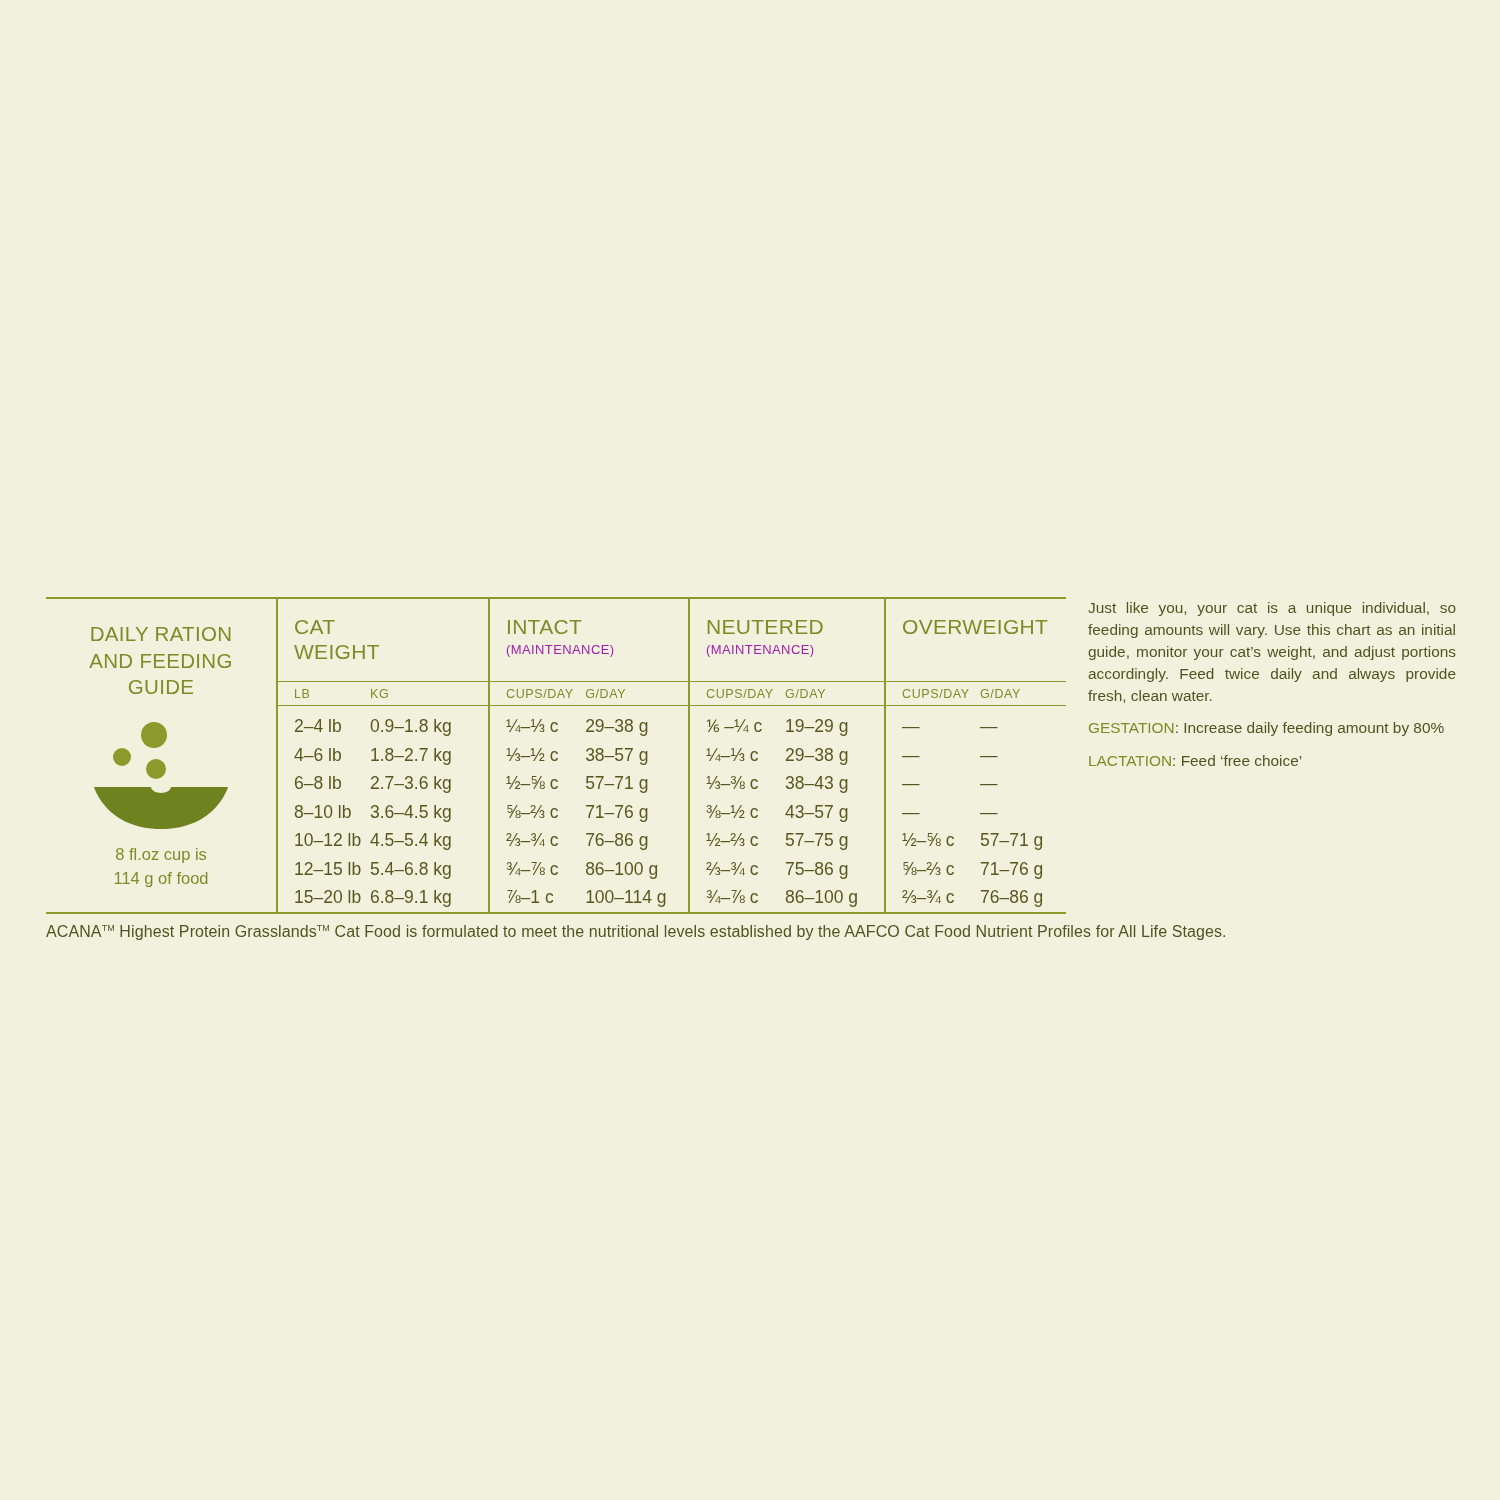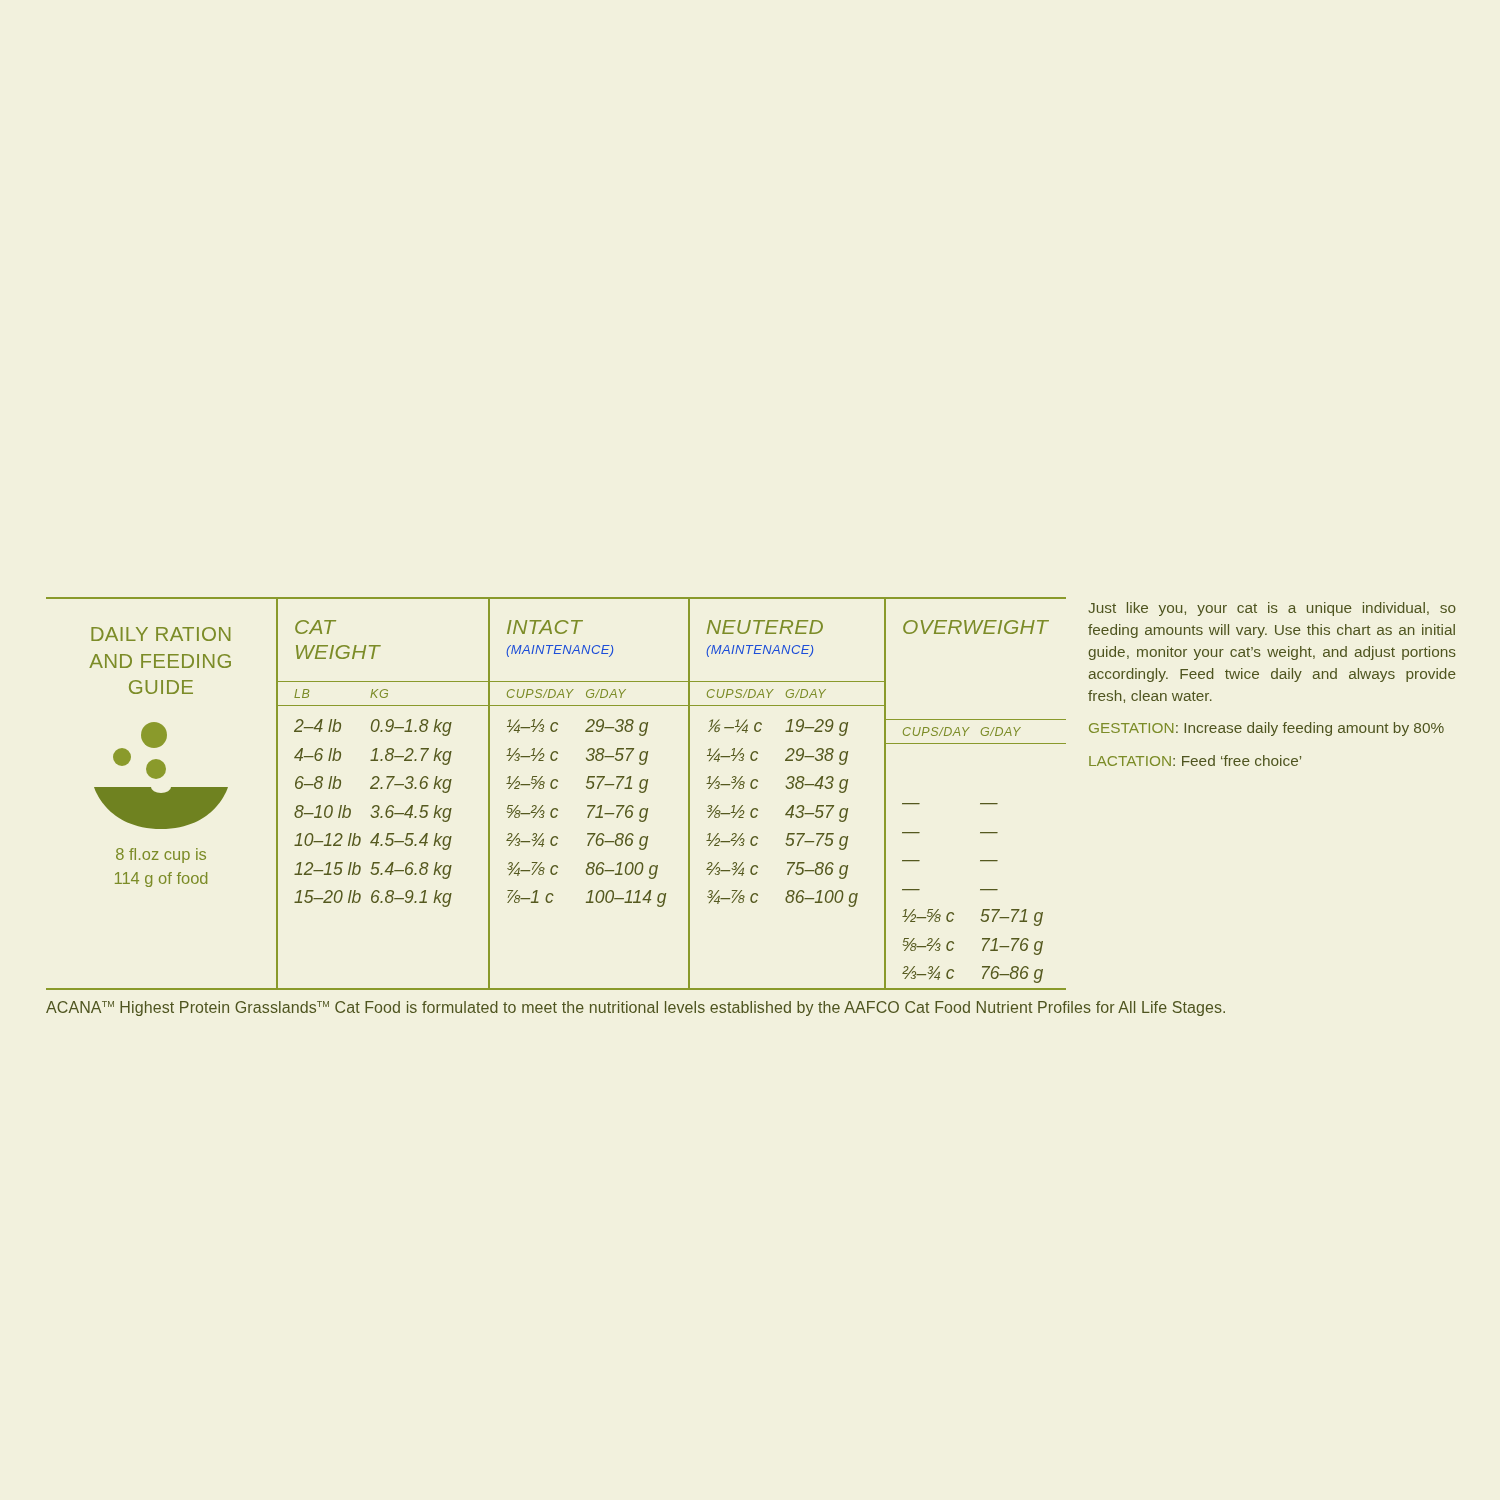--- a/index.html
+++ b/index.html
@@ -57,47 +57,47 @@
     margin-bottom: 6px;
   }
   .bowl-svg { display: block; margin: 0 auto; }
   .ration-note {
     font-size: 16.5px;
     line-height: 1.45;
     color: #7c8c28;
     white-space: pre-line;
   }
   
-  .cols { display: flex; flex: 1; font-style: italic; }
+  .cols { display: flex; flex: 1; }
   .col {
     box-sizing: border-box;
     border-right: 2px solid #8a9a2b;
     display: flex;
     flex-direction: column;
   }
-  .col:last-child { border-right: none; gap: 38px; }
+  .col:last-child { border-right: none; }
   .col-weight { width: 212px; }
   .col-intact { width: 200px; }
   .col-neutered { width: 196px; }
   .col-over { width: 180px; }
   .col-head {
     padding: 16px 0 10px 16px;
     box-sizing: border-box;
     min-height: 82px;
   }
   .col-head .h1 {
     font-size: 21px;
     color: #7c8c28;
     line-height: 1.18;
     letter-spacing: 0.3px;
     white-space: pre-line;
   }
   .col-head .h2 {
     font-size: 13px;
-    color: #1d4ed8;
+    color: #a21caf;
     letter-spacing: 0.4px;
     margin-top: 2px;
   }
   .subhead {
     display: flex;
     border-top: 1.5px solid #8a9a2b;
     border-bottom: 1.5px solid #8a9a2b;
     padding: 5px 0 4px 0;
   }
   .subhead span {

